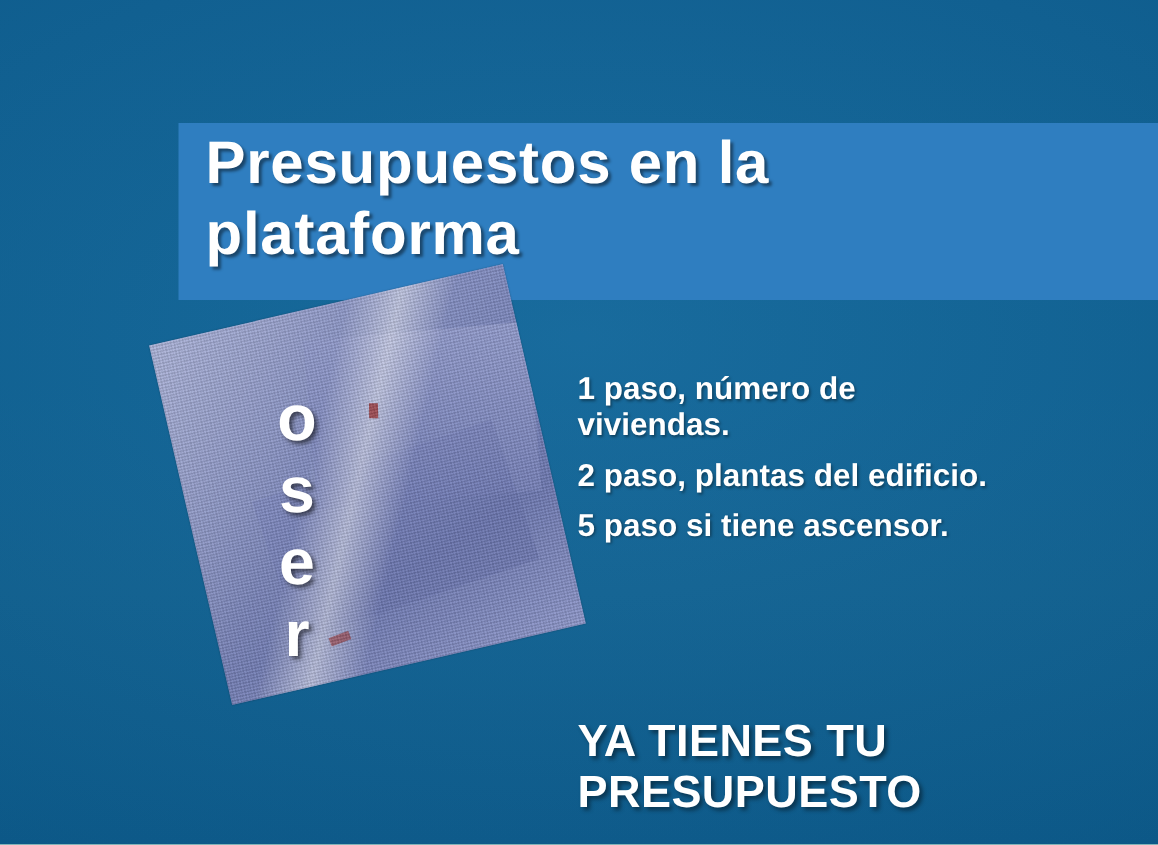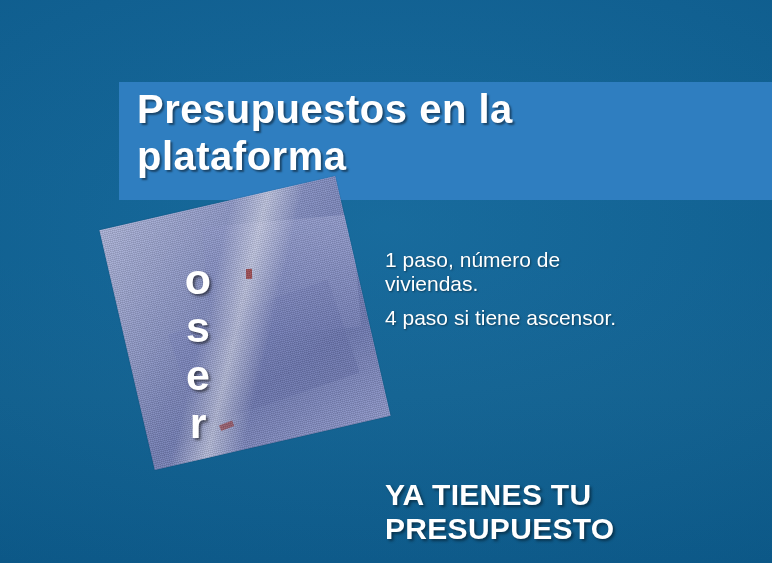--- a/index.html
+++ b/index.html
@@ -150,20 +150,21 @@
     top: 248px;
     width: 385px;
     color: #ffffff;
     font-size: 21px;
     line-height: 1.16;
     text-shadow: 1px 1px 2px rgba(0,0,0,0.4);
   }
   .body-list p {
     margin: 0 0 9px 0;
     white-space: pre-line;
+    font-weight: bold;
   }
   
   .closing {
     position: absolute;
     left: 385px;
     top: 478px;
     width: 390px;
     color: #ffffff;
     font-size: 30px;
     font-weight: bold;
@@ -198,18 +199,19 @@
   <div class="vertical-word">
     <span>o</span>
     <span>s</span>
     <span>e</span>
     <span>r</span>
   </div>
 
   <div class="body-list">
     <p>1 paso, número de
 viviendas.</p>
-    <p>4 paso si tiene ascensor.</p>
+    <p>2 paso,  plantas del edificio.</p>
+    <p>5 paso si tiene ascensor.</p>
   </div>
 
   <div class="closing">YA TIENES TU
 PRESUPUESTO</div>
 </div>
 
 </body></html>

